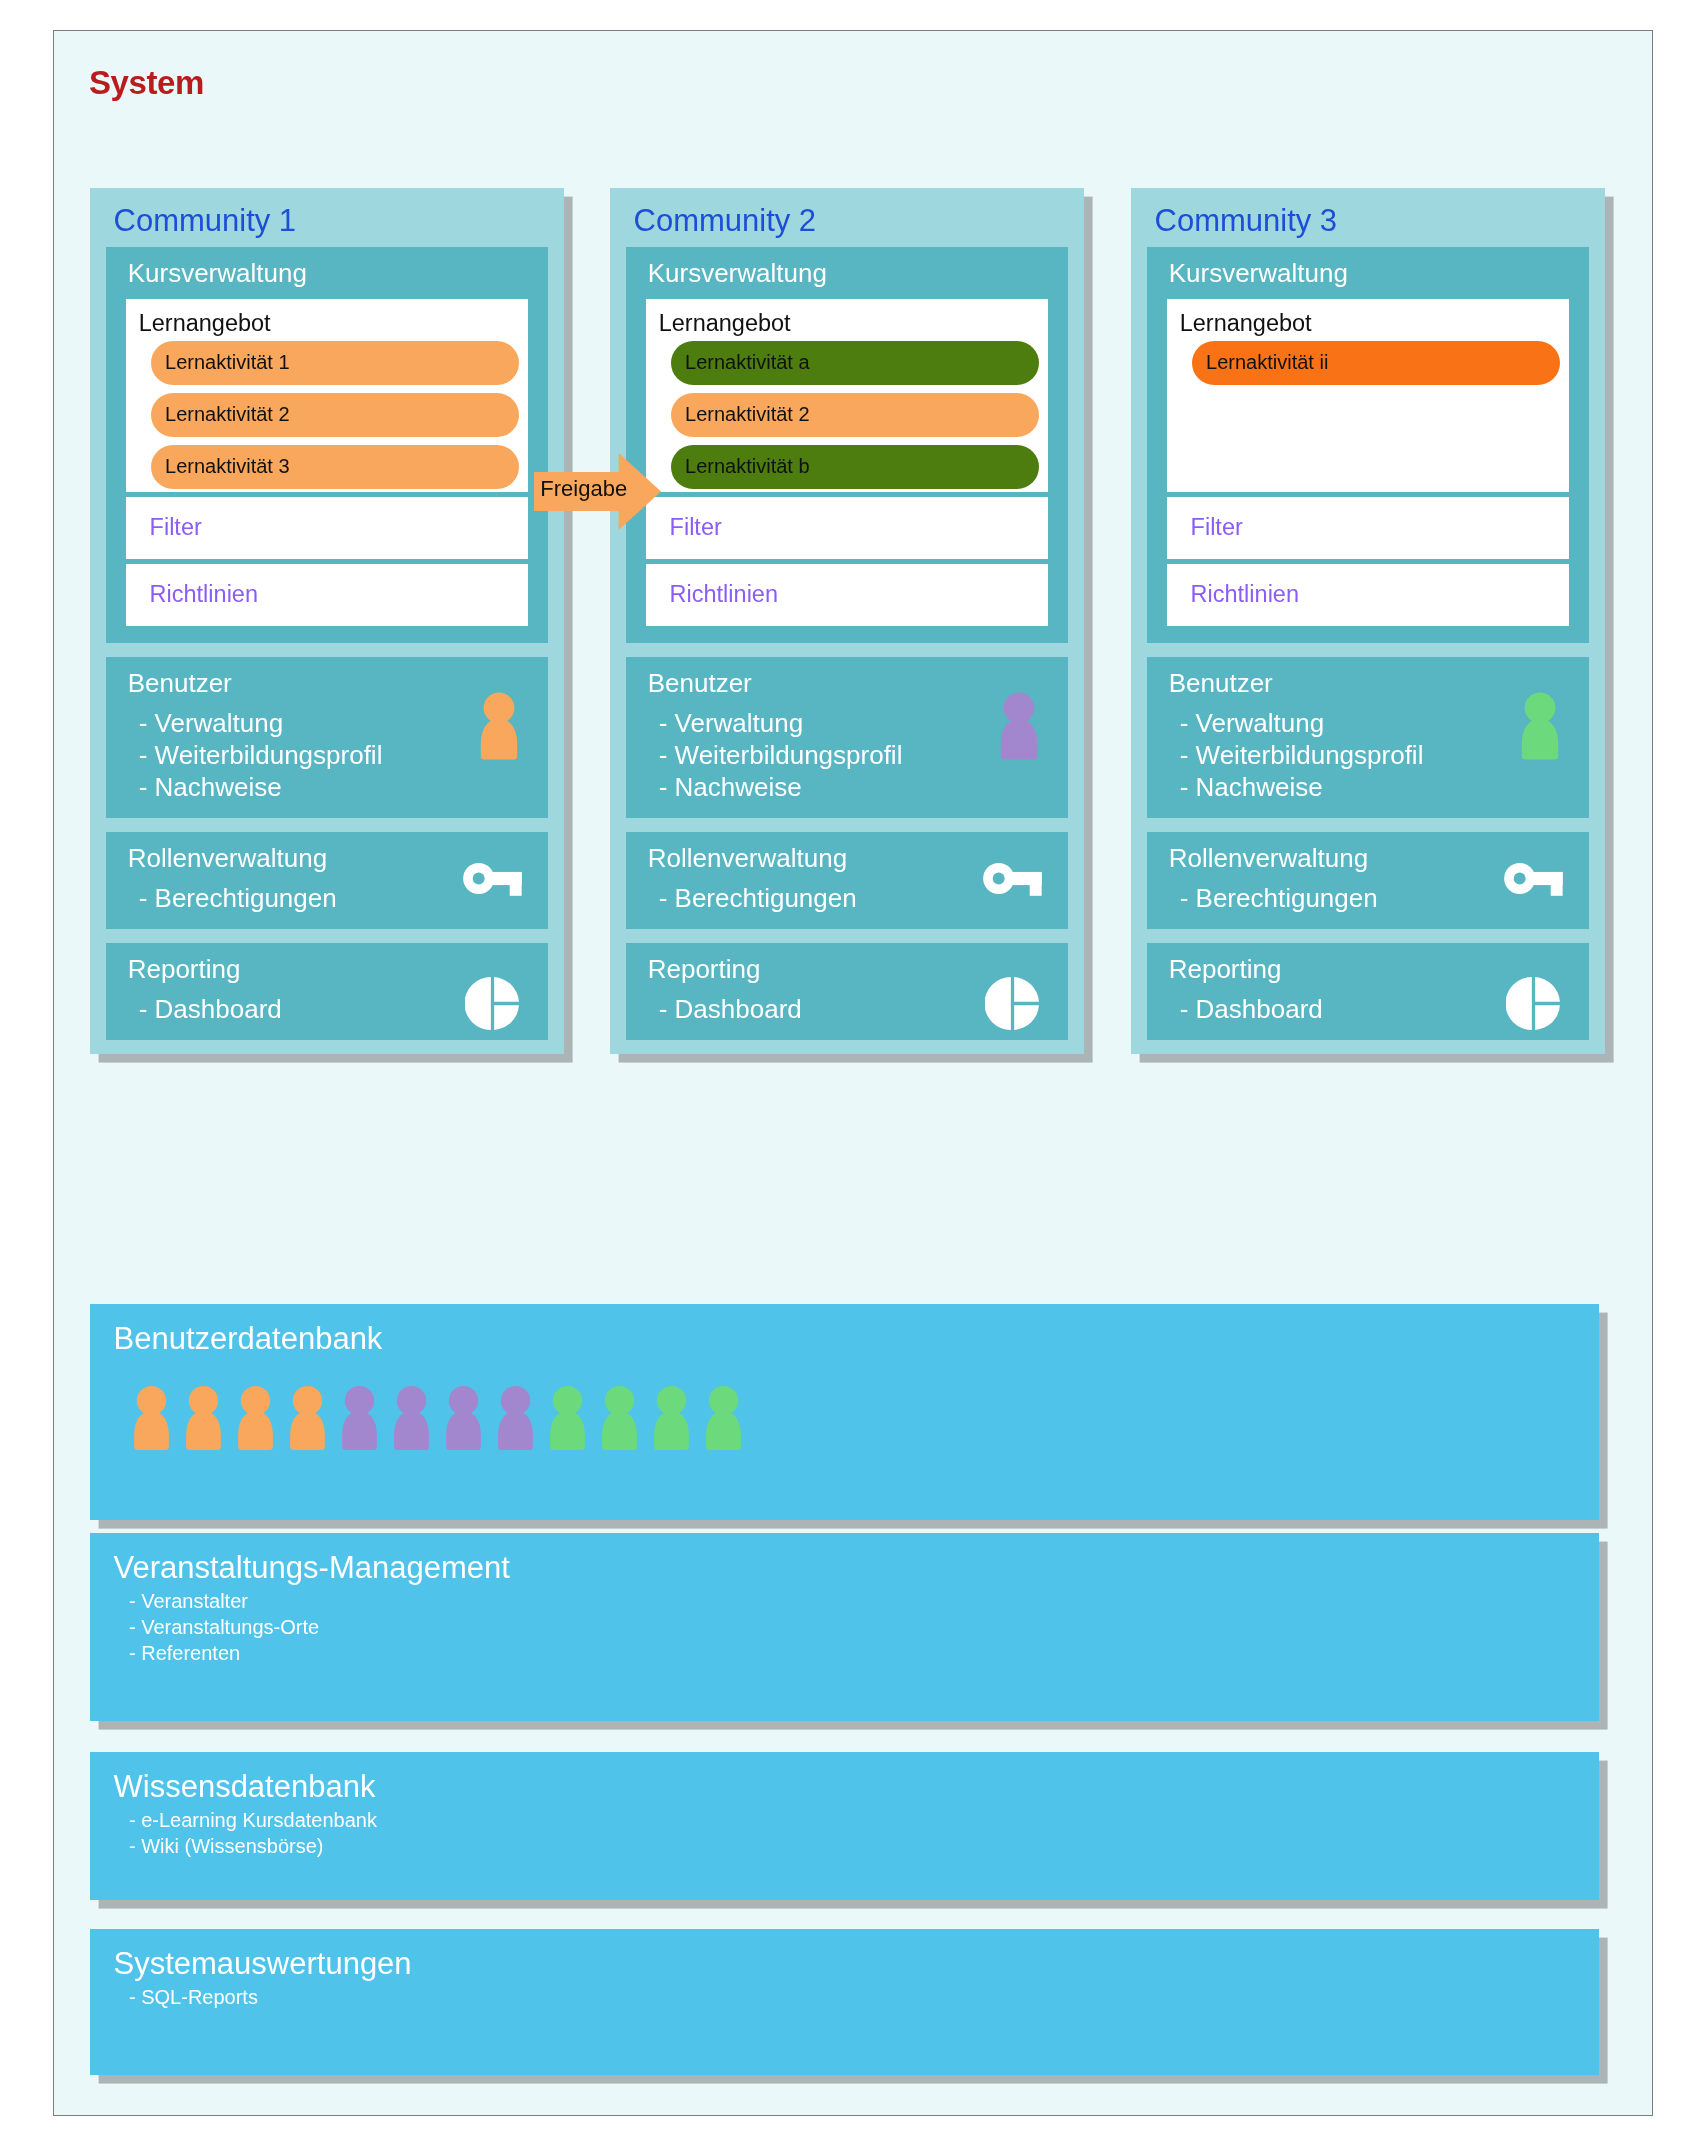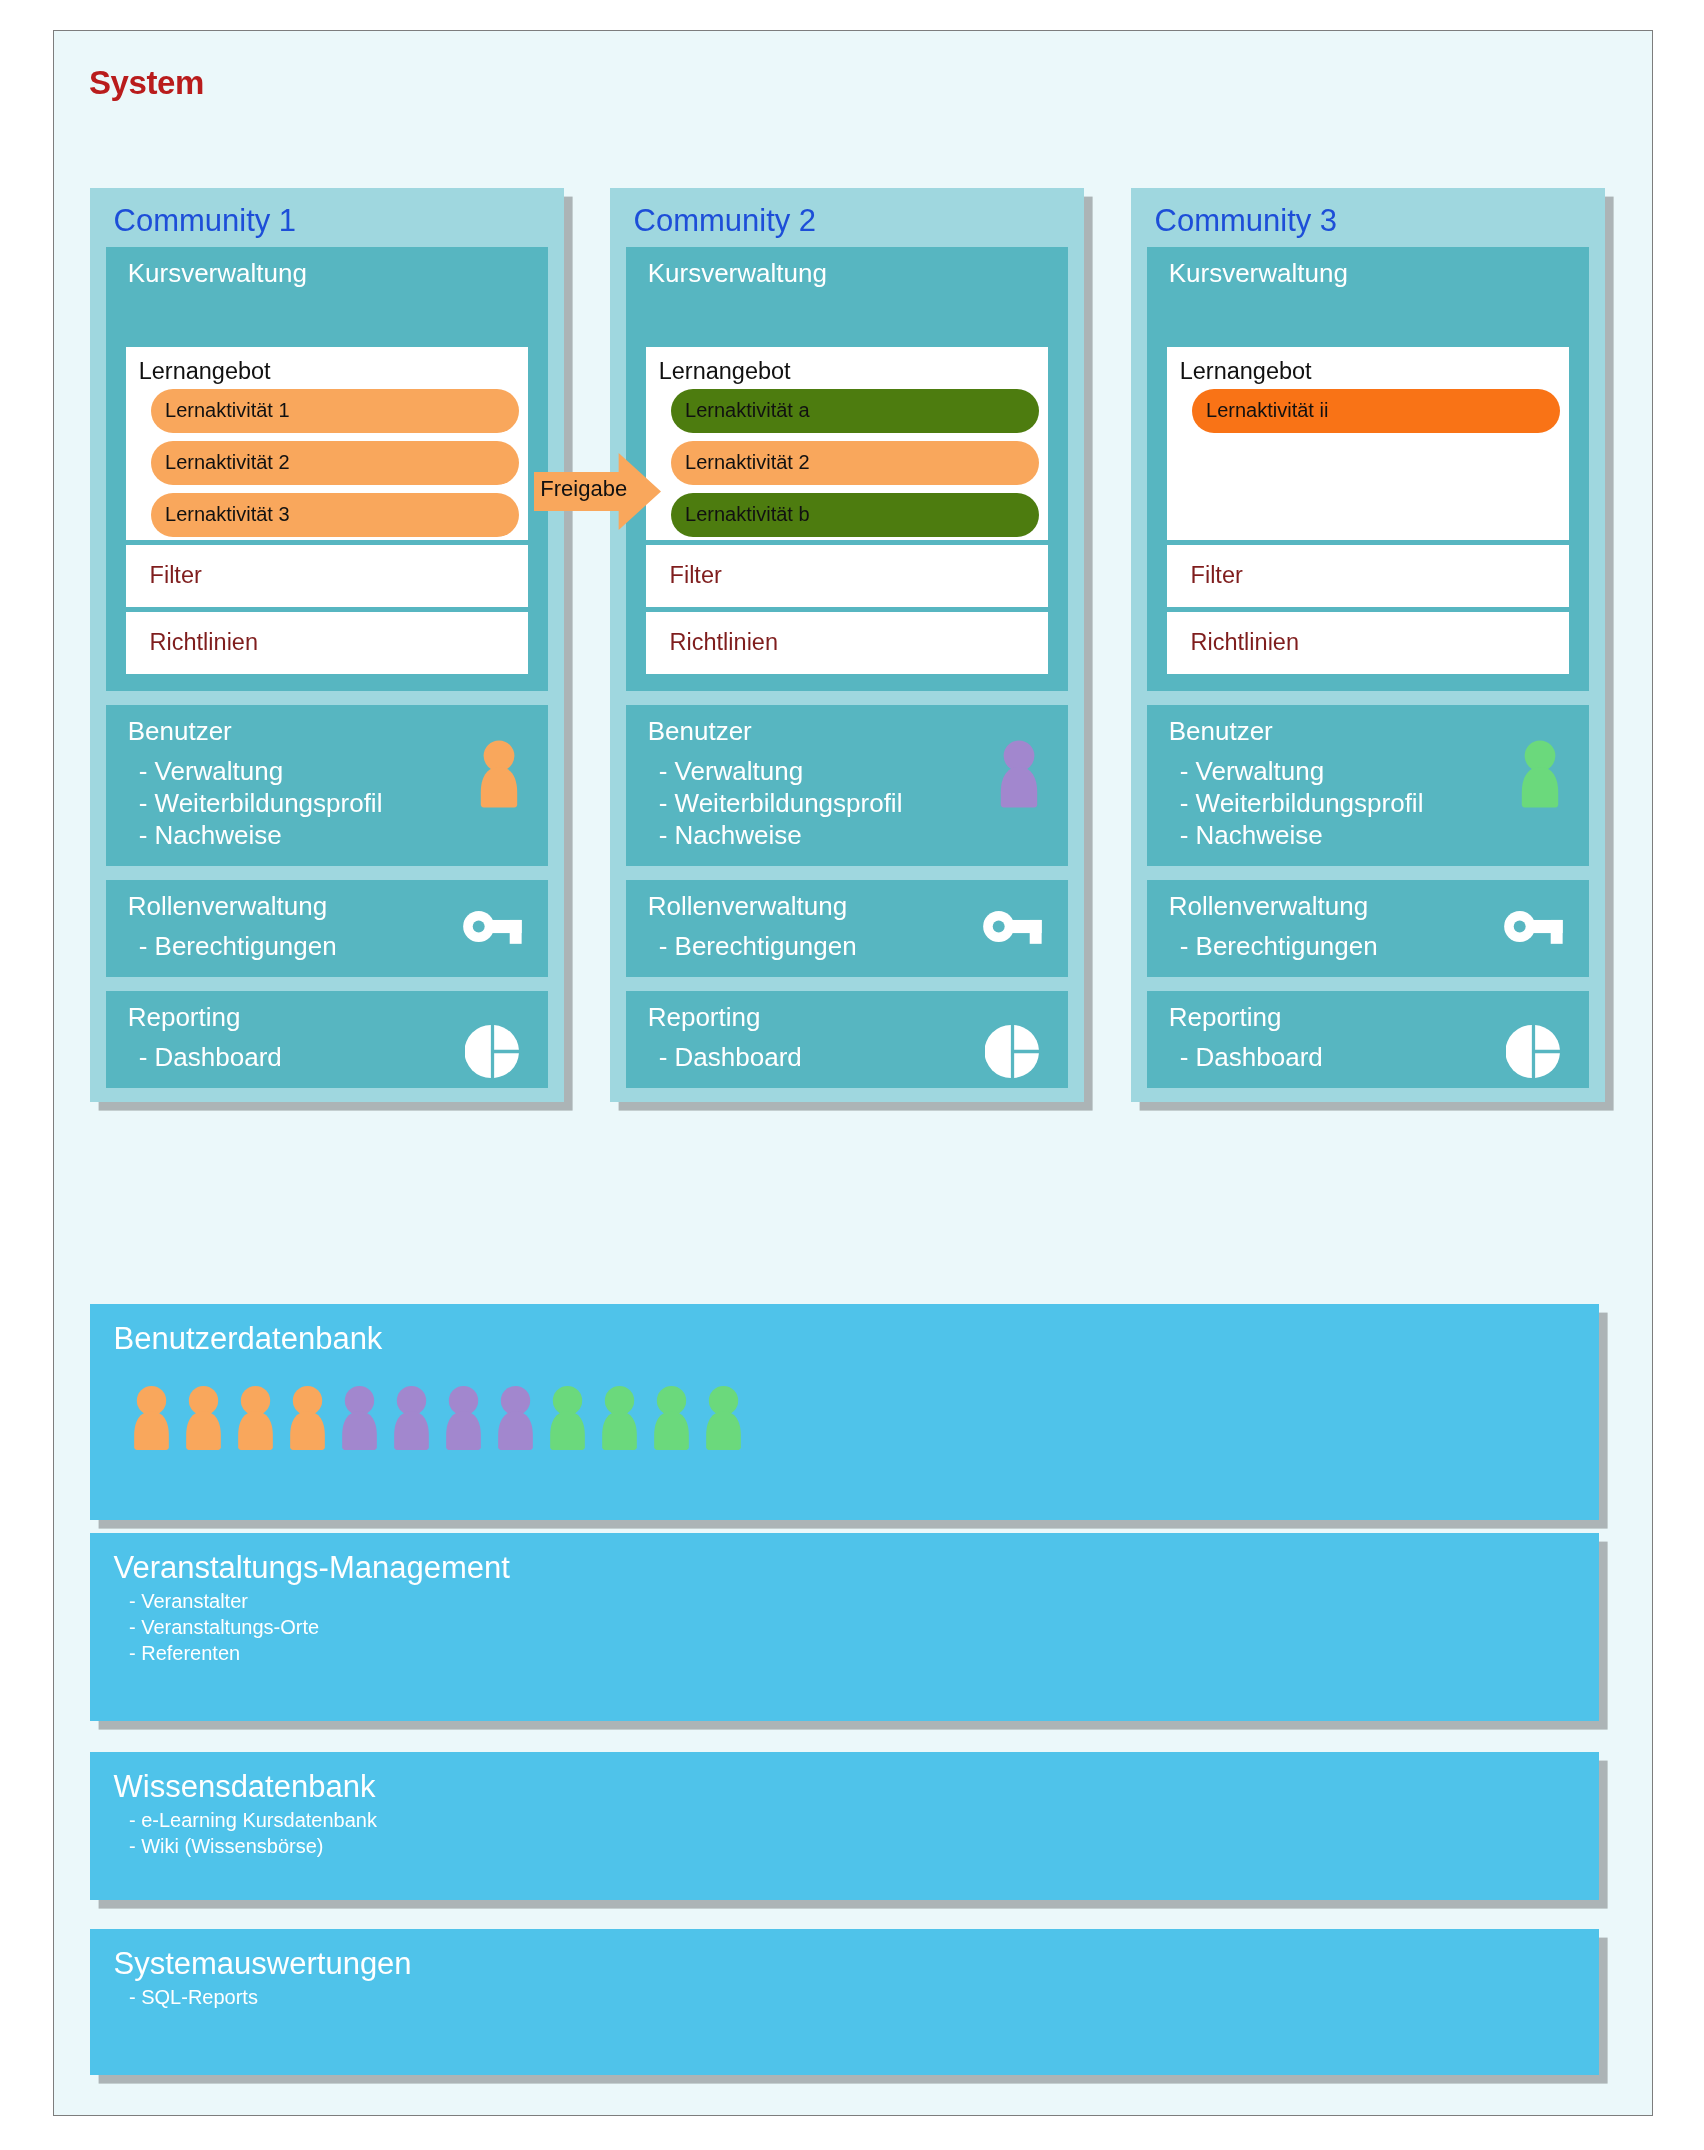--- a/index.html
+++ b/index.html
@@ -71,21 +71,20 @@
     color: #ffffff;
     font-size: 26px;
     padding: 11px 0 9.4px 22px;
   }
 
   
   .kv-boxes { padding: 0 20.4px 17.3px 20.4px; }
   .white-box {
     background: #ffffff;
     box-sizing: border-box;
-    margin-top: 48px;
   }
   .white-box + .white-box { margin-top: 5.5px; }
   .wb-label {
     font-size: 23.5px;
     color: #111111;
     padding: 11px 0 4.7px 12.6px;
   }
   .wb-body { padding: 0 9.4px 14px 25px; }
   .activity {
     font-size: 20px;
@@ -94,21 +93,21 @@
     margin-bottom: 8.6px;
     border-radius: 23px;
   }
   .activity:last-child { margin-bottom: 0; }
   .act-orange { background: #F9A75C; }
   .act-purple { background: #4d7c0f; }
   .act-green  { background: #f97316; }
 
   .simple-box {
     font-size: 23.5px;
-    color: #7f1d1d;
+    color: #8b5cf6;
     padding: 17.3px 0 17.3px 23.5px;
   }
 
   
   .list-panel {
     position: relative;
     padding-bottom: 14px;
   }
   .list-panel ul {
     list-style: none;

